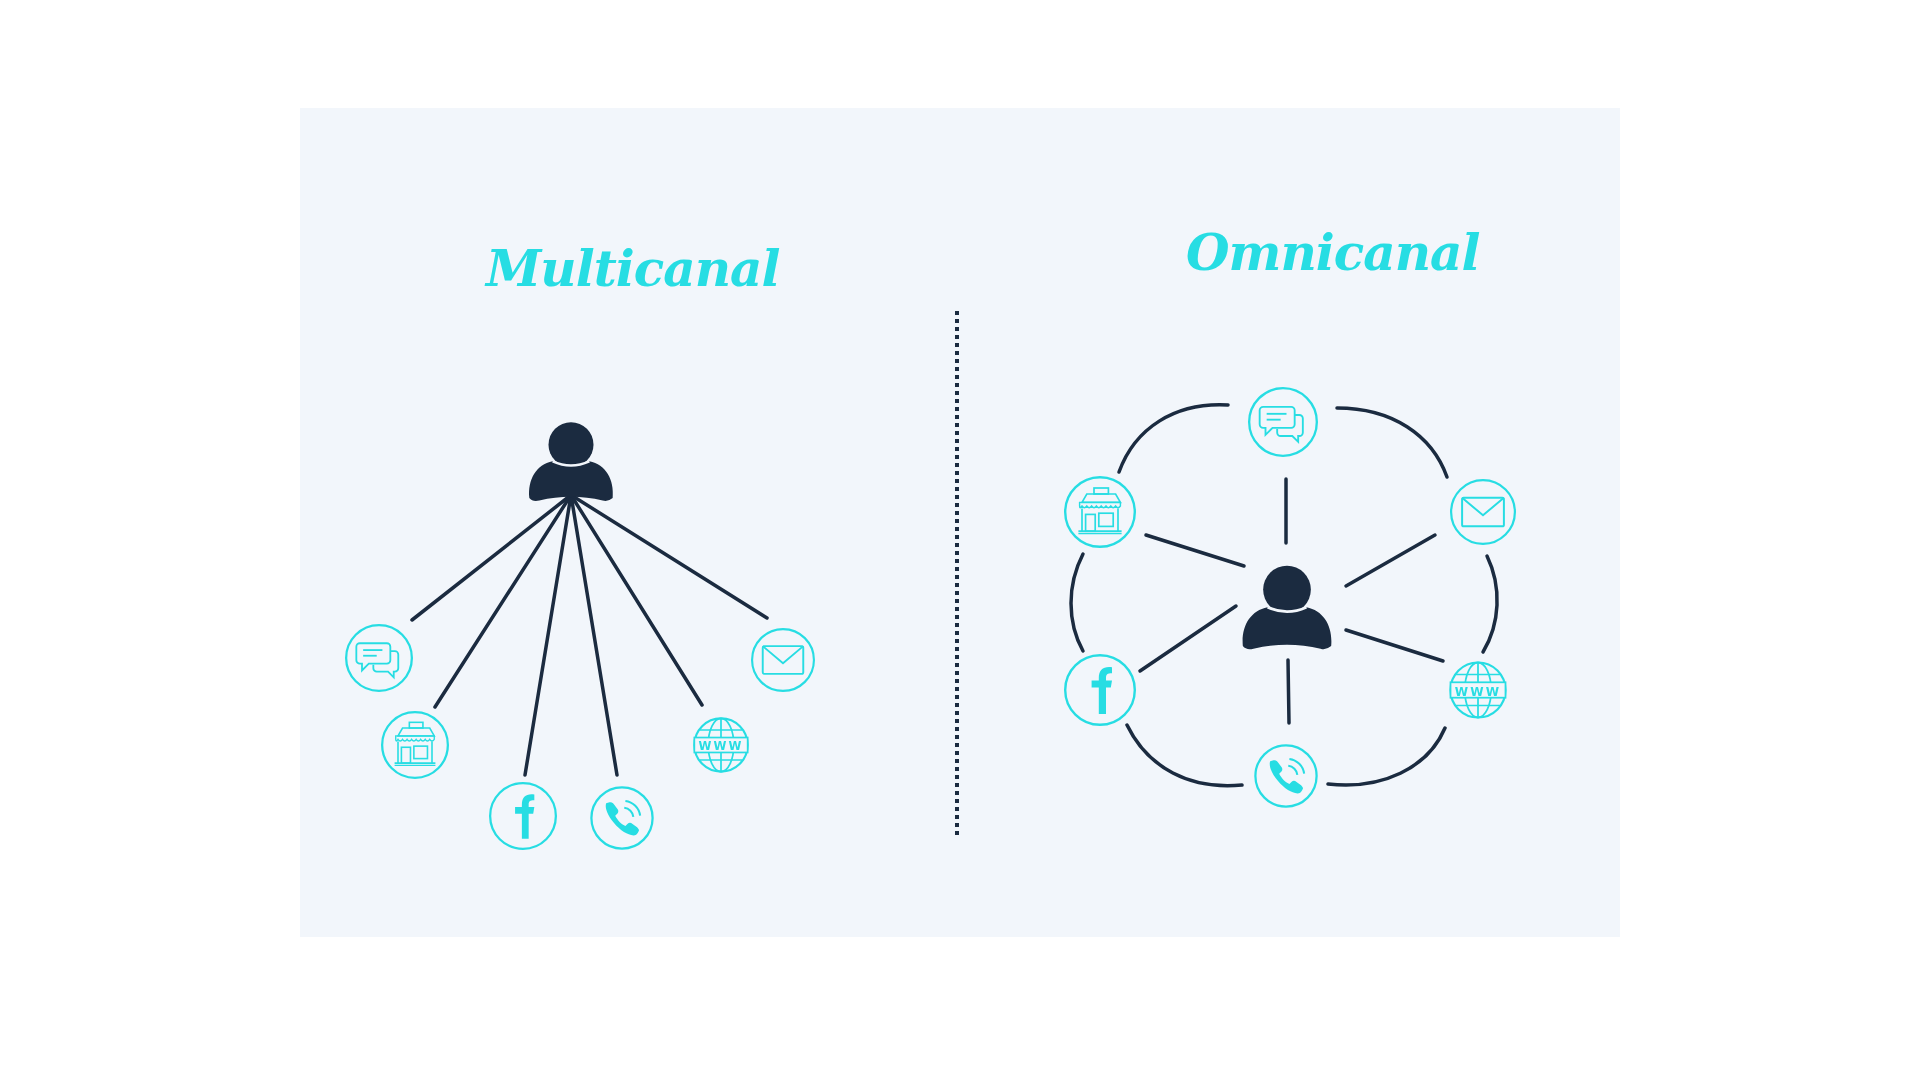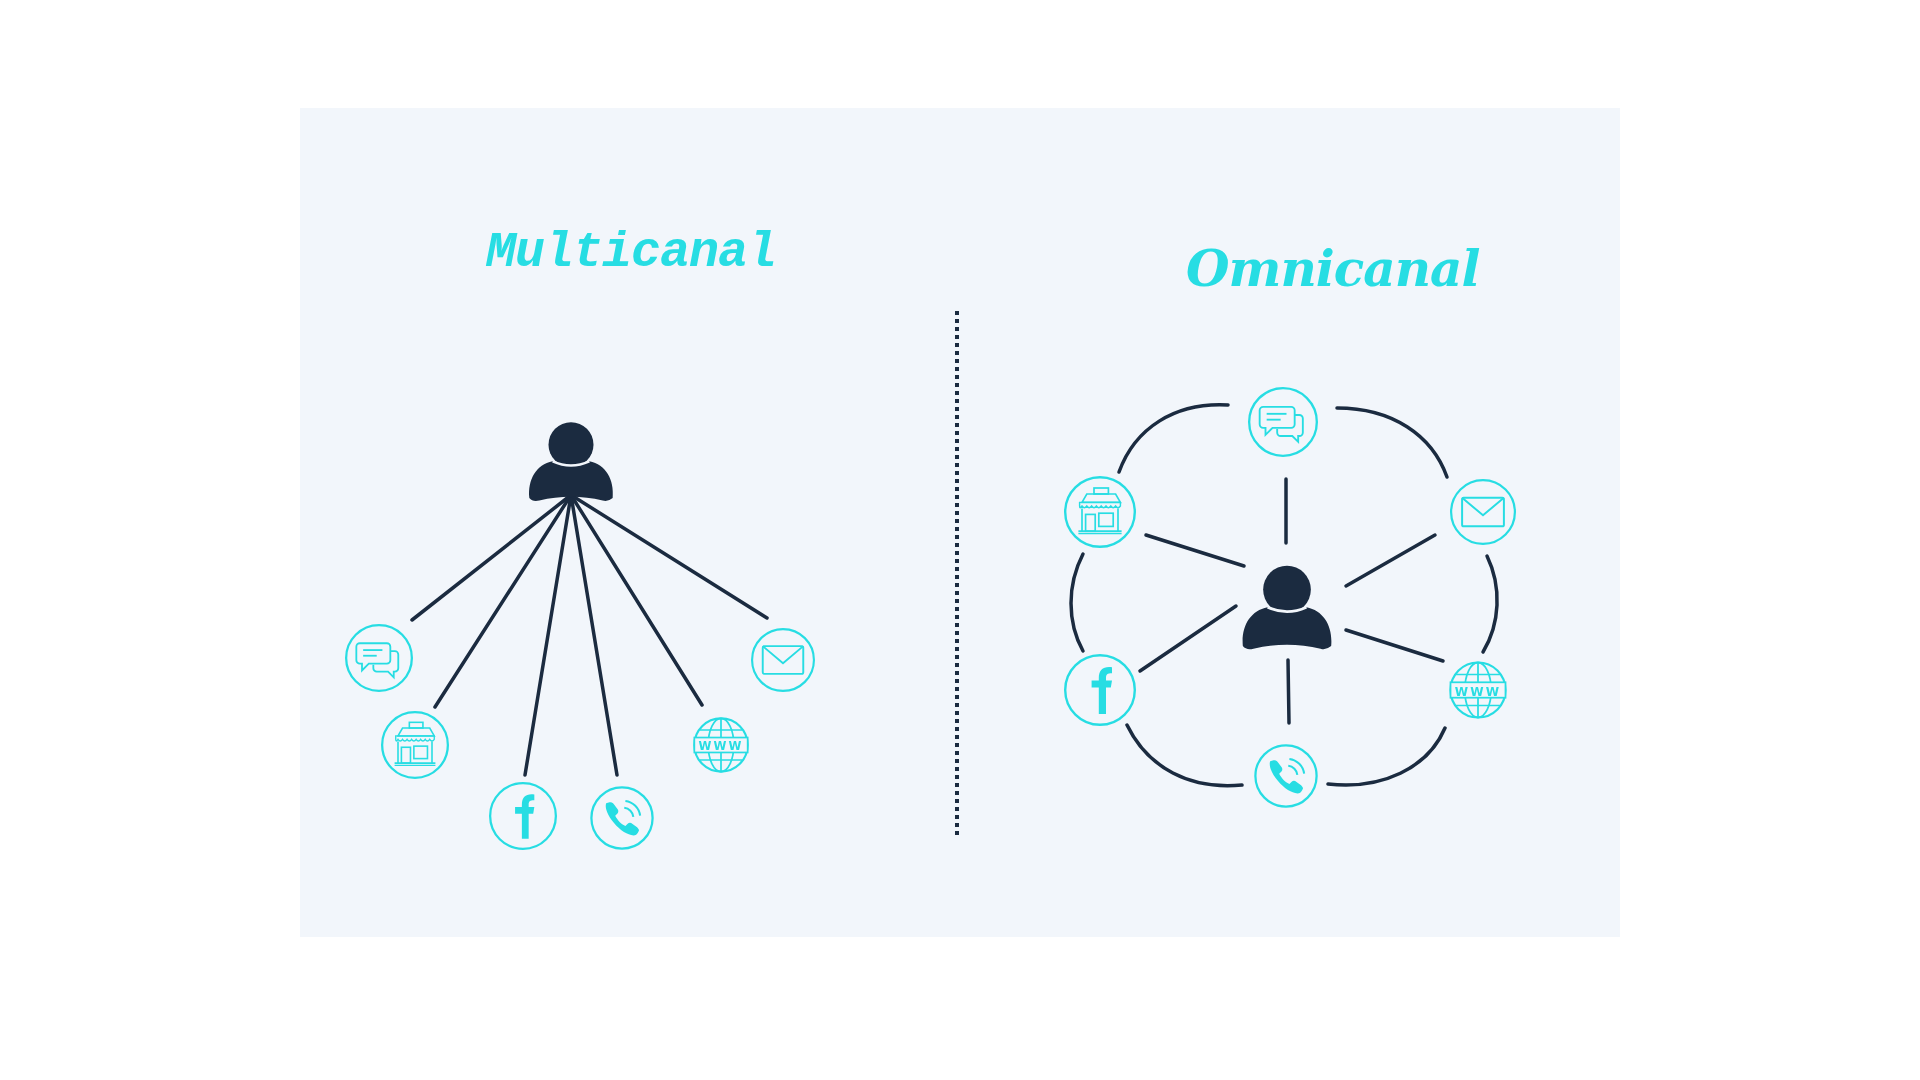--- a/index.html
+++ b/index.html
@@ -6,22 +6,22 @@
   body{width:1920px;height:1080px;position:relative;overflow:hidden;font-family:"DejaVu Sans",sans-serif;}
   .panel{position:absolute;left:300px;top:108px;width:1320px;height:829px;background:#f2f6fb;}
   .title{position:absolute;font-family:"DejaVu Serif",serif;font-style:italic;font-weight:bold;font-size:50px;color:#27dde3;letter-spacing:-1px;line-height:1;}
   #diagram{position:absolute;left:0;top:0;}
 </style>
 </head>
 <body>
 
 <div class="panel"></div>
 
-<div class="title" style="left:486px;top:228px;font-family:Liberation Mono, monospace;">Multicanal</div>
-<div class="title" style="left:1186px;top:244px;">Omnicanal</div>
+<div class="title" style="left:486px;top:244px;">Multicanal</div>
+<div class="title" style="left:1186px;top:228px;">Omnicanal</div>
 
 <svg id="diagram" width="1920" height="1080" viewBox="0 0 1920 1080" xmlns="http://www.w3.org/2000/svg">
   <defs>
 
     <symbol id="sym-person" viewBox="-60 -60 120 120" overflow="visible">
       <circle cx="0" cy="-22" r="27" fill="#1b2b40"></circle>
       <path d="M-50,42 C-52,20 -42,2 -22,-2 Q0,6 22,-2 C42,2 52,20 50,42 Q44,47 38,45 Q0,36 -38,45 Q-46,47 -50,42 Z" fill="#1b2b40"></path>
       <path d="M-22,-2 Q0,8 22,-2" fill="none" stroke="#f2f6fb" stroke-width="3"></path>
     </symbol>
 

